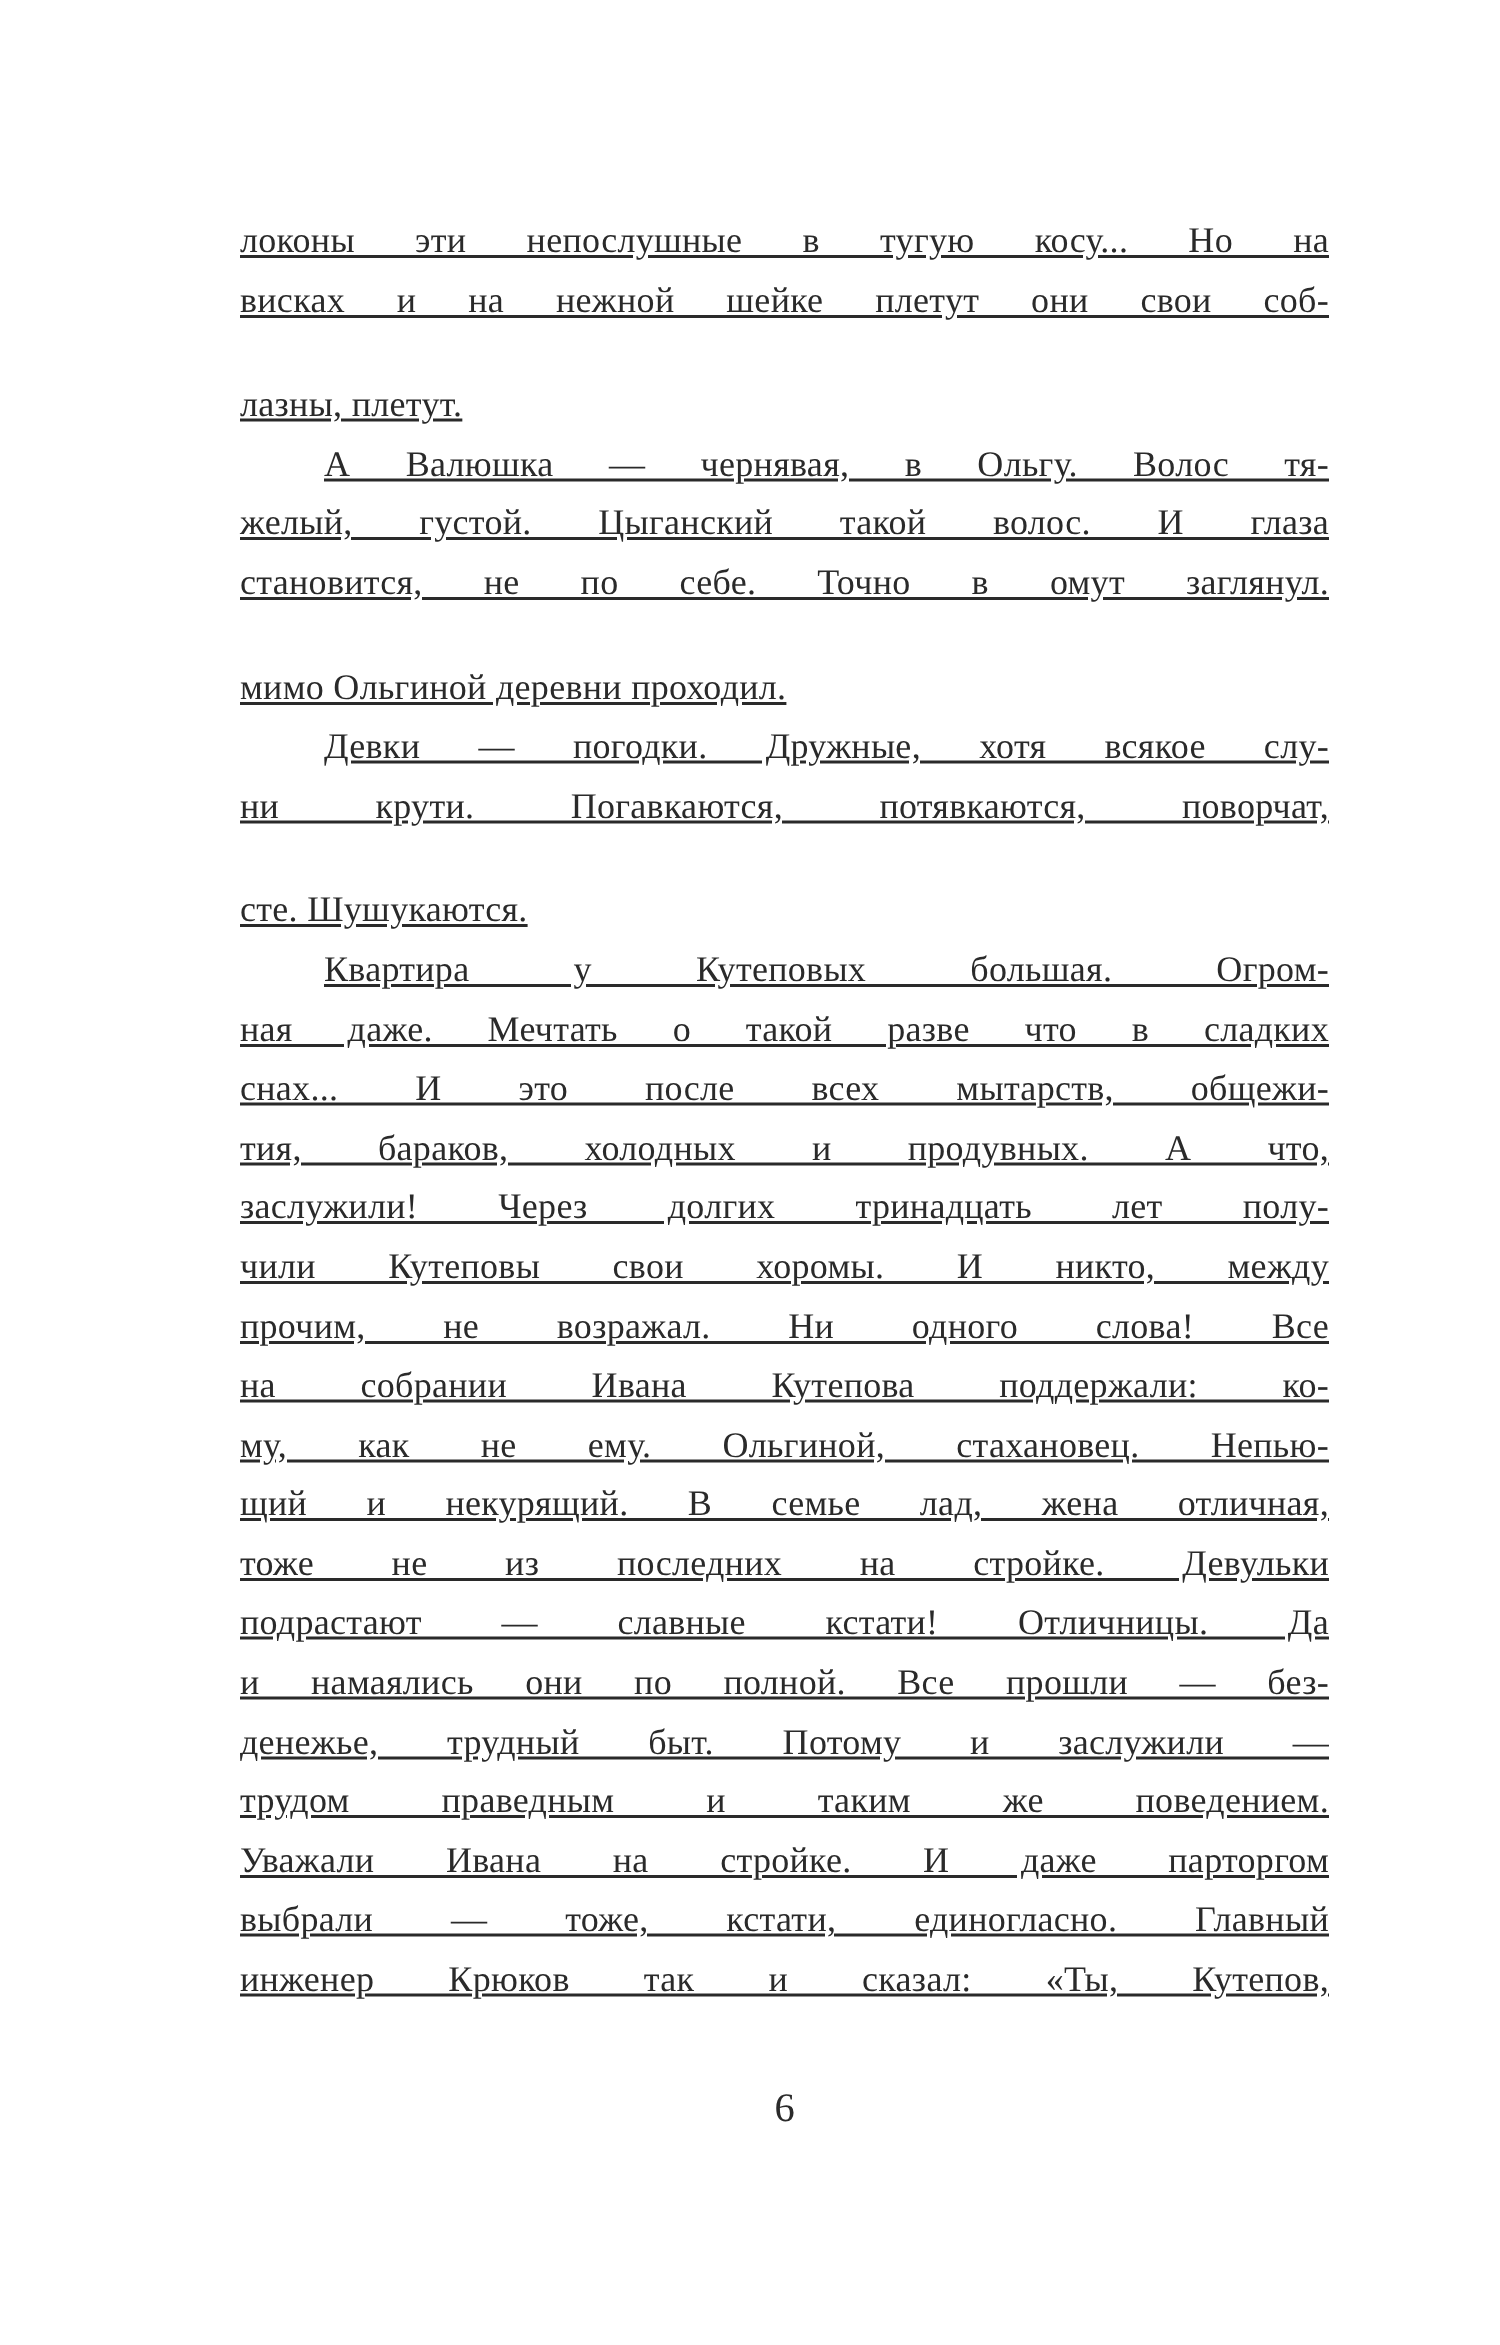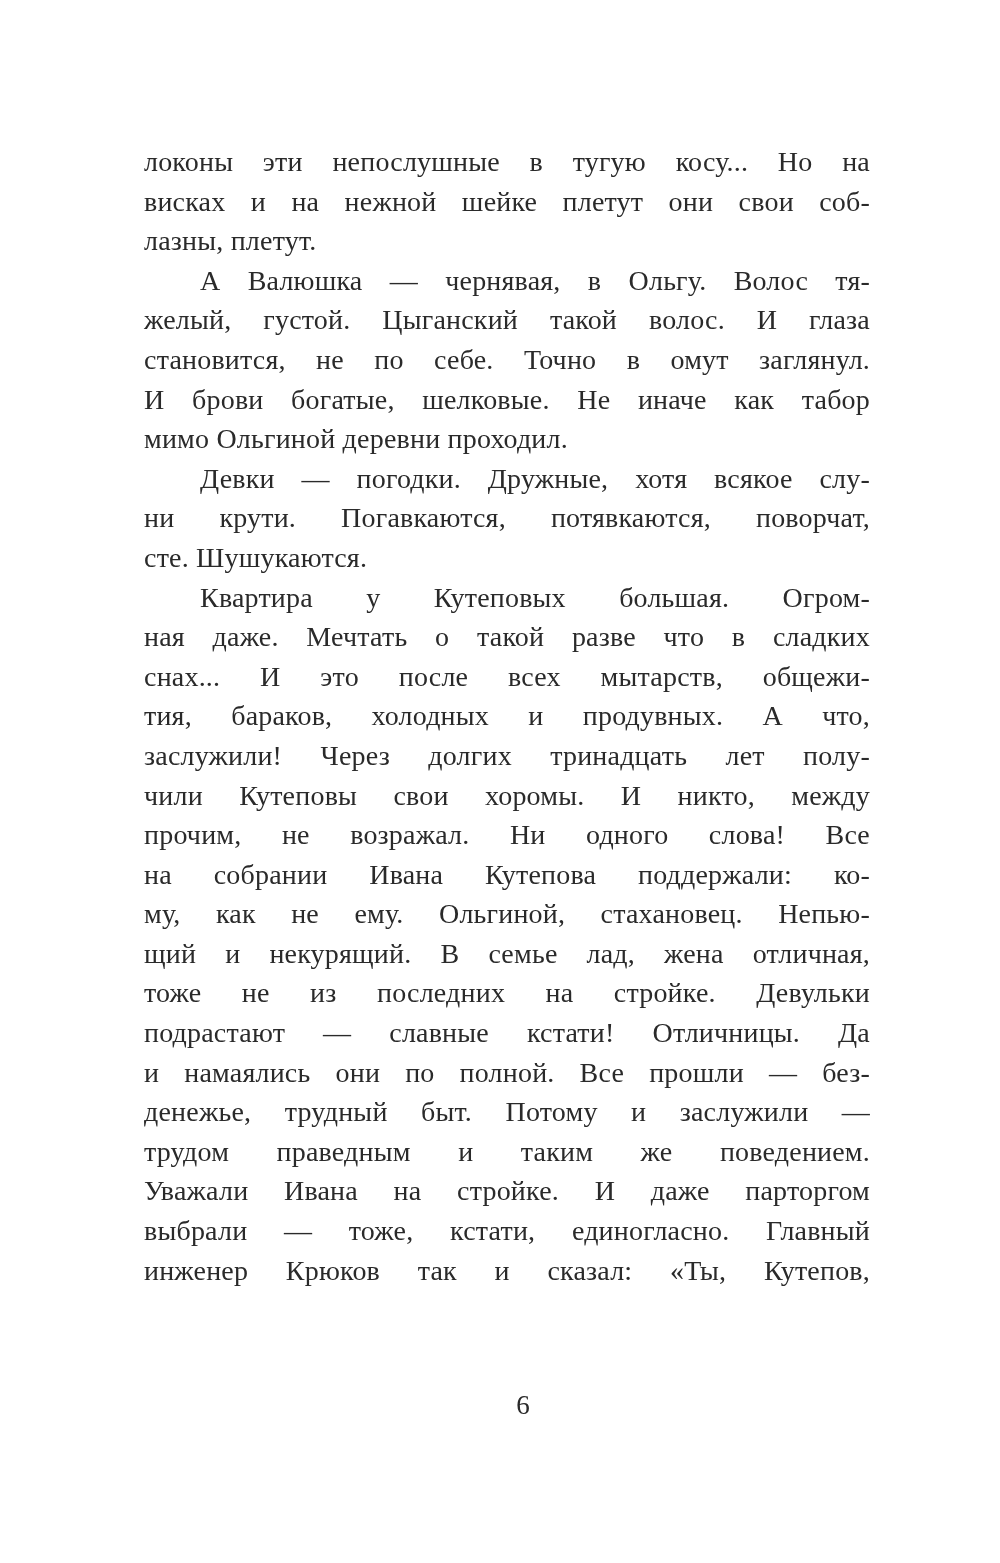--- a/index.html
+++ b/index.html
@@ -11,37 +11,39 @@
     position: relative;
     width: 1000px;
     height: 1563px;
     background: #ffffff;
     overflow: hidden;
     font-family: "Liberation Serif", "DejaVu Serif", serif;
     color: #2a2a2a;
   }
   .text-block {
     position: absolute;
-    left: 144px;
+    left: 160px;
     top: 142px;
     width: 726px;
-    font-size: 28px;
+    font-size: 24px;
     line-height: 39.6px;
+    text-decoration: underline;
   }
   .line {
     text-align: justify;
     text-align-last: justify;
     white-space: normal;
     letter-spacing: 0.2px;
   }
   .line.indent {
     text-indent: 56px;
   }
   .line.last {
     text-align-last: left;
+    margin-top: 30px;
   }
   .page-number {
     position: absolute;
     left: 160px;
     width: 726px;
     top: 1390px;
     text-align: center;
     font-size: 27px;
     color: #2a2a2a;
   }
@@ -50,21 +52,20 @@
 <body>
 
 <div class="page">
   <div class="text-block">
       <div class="line">локоны эти непослушные в тугую косу... Но на</div>
       <div class="line">висках и на нежной шейке плетут они свои соб-</div>
       <div class="line last">лазны, плетут.</div>
       <div class="line indent">А Валюшка — чернявая, в Ольгу. Волос тя-</div>
       <div class="line">желый, густой. Цыганский такой волос. И глаза</div>
       <div class="line">становится, не по себе. Точно в омут заглянул.</div>
-      <div class="line">И брови богатые, шелковые. Не иначе как табор</div>
       <div class="line last">мимо Ольгиной деревни проходил.</div>
       <div class="line indent">Девки — погодки. Дружные, хотя всякое слу-</div>
       <div class="line">ни крути. Погавкаются, потявкаются, поворчат,</div>
       <div class="line last">сте. Шушукаются.</div>
       <div class="line indent">Квартира у Кутеповых большая. Огром-</div>
       <div class="line">ная даже. Мечтать о такой разве что в сладких</div>
       <div class="line">снах... И это после всех мытарств, общежи-</div>
       <div class="line">тия, бараков, холодных и продувных. А что,</div>
       <div class="line">заслужили! Через долгих тринадцать лет полу-</div>
       <div class="line">чили Кутеповы свои хоромы. И никто, между</div>

